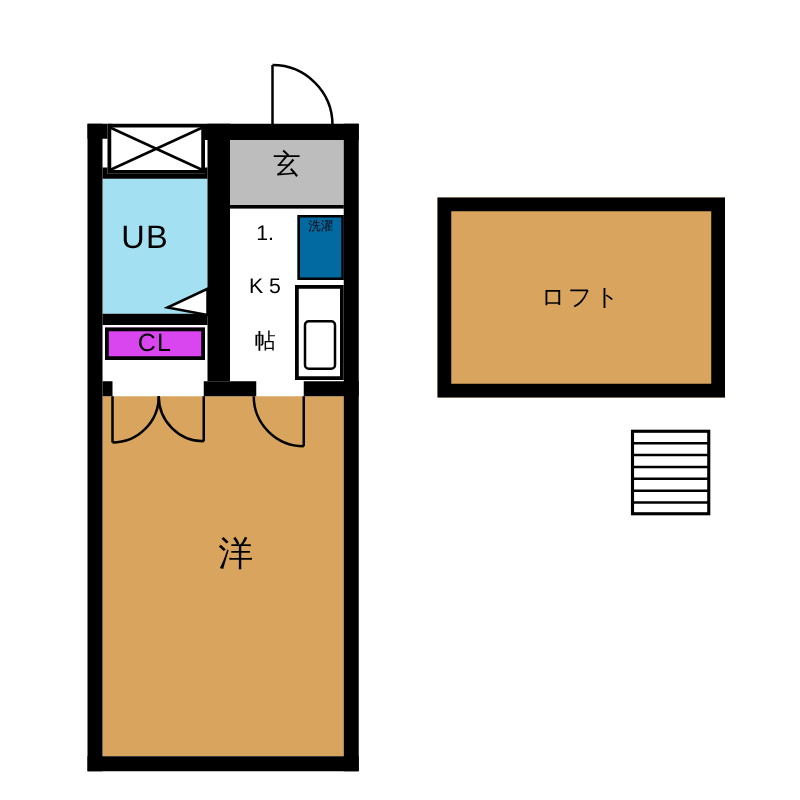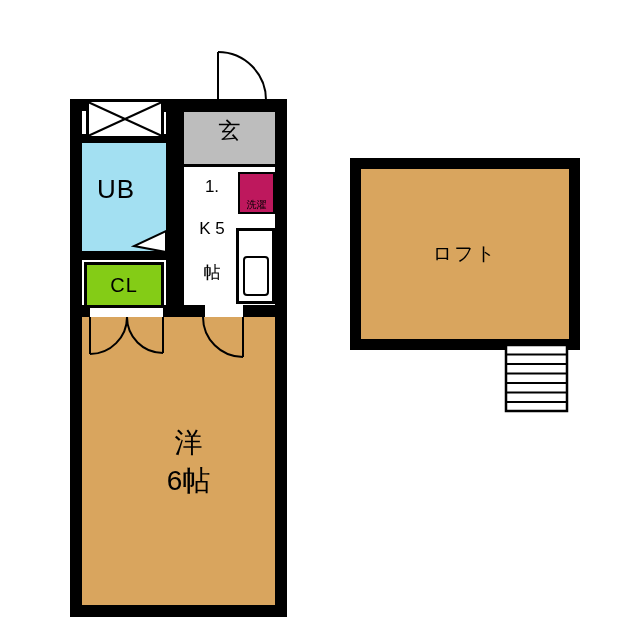--- a/index.html
+++ b/index.html
@@ -21,25 +21,25 @@
   #w-mid-3{left:243px;top:305px;width:44px;height:12px;}
 
   
   #ub-fill{left:82px;top:143px;width:84px;height:108px;background:var(--bath_blue,#A3E0F2);}
   #room-fill{left:82px;top:317px;width:193px;height:288px;background:var(--room_tan,#D9A55E);}
   #genkan-fill{left:184px;top:112px;width:91px;height:55px;background:var(--genkan_gray,#BDBDBD);border-bottom:3px solid var(--wall,#000);box-sizing:border-box;}
   #kitchen-fill{left:184px;top:167px;width:91px;height:138px;background:#fff;}
 
   
   #xbox{left:86px;top:99px;width:78px;height:40px;background:#fff;border:3px solid var(--wall,#000);box-sizing:border-box;}
-  #cl-box{left:84px;top:262px;width:80px;height:46px;background:#84cc16;border:3px solid var(--wall,#000);box-sizing:border-box;display:flex;align-items:center;justify-content:center;}
-  #washer-box{left:238px;top:172px;width:37px;height:42px;background:#be185d;border:2px solid var(--wall,#000);box-sizing:border-box;display:flex;align-items:flex-end;justify-content:center;}
+  #cl-box{left:84px;top:262px;width:80px;height:26px;background:#d946ef;border:3px solid var(--wall,#000);box-sizing:border-box;display:flex;align-items:center;justify-content:center;}
+  #washer-box{left:238px;top:172px;width:37px;height:52px;background:#0369a1;border:2px solid var(--wall,#000);box-sizing:border-box;display:flex;align-items:flex-start;justify-content:center;}
   #sink-counter{left:236px;top:228px;width:39px;height:76px;background:#fff;border:3px solid var(--wall,#000);box-sizing:border-box;}
   #sink-basin{left:243px;top:256px;width:26px;height:40px;background:#fff;border:2px solid var(--wall,#000);border-radius:4px;box-sizing:border-box;}
-  #loft-box{left:350px;top:158px;width:230px;height:192px;background:var(--room_tan,#D9A55E);border:11px solid var(--wall,#000);box-sizing:border-box;display:flex;align-items:center;justify-content:center;}
+  #loft-box{left:350px;top:158px;width:230px;height:160px;background:var(--room_tan,#D9A55E);border:11px solid var(--wall,#000);box-sizing:border-box;display:flex;align-items:center;justify-content:center;}
 
   
   .lbl{position:absolute;color:#000;}
   #genkan-label{left:184px;top:116px;width:91px;text-align:center;font-size:22px;}
   #ub-label{left:82px;top:174px;width:68px;text-align:center;font-size:26px;letter-spacing:1px;}
   #cl-label{font-size:20px;letter-spacing:1px;}
   #kitchen-label{left:186px;top:177px;width:52px;text-align:center;font-size:17px;line-height:20px;}
   #kitchen-label .kl1{margin-bottom:22px;}
   #kitchen-label .kl2{margin-bottom:24px;}
   #washer-label{font-size:10px;}
@@ -113,16 +113,15 @@
 
   <div class="lbl" id="genkan-label">玄</div>
   <div class="lbl" id="ub-label">UB</div>
   <div class="lbl" id="kitchen-label">
     <div class="kl1">1.</div>
     <div class="kl2">K 5</div>
     <div>帖</div>
   </div>
   <div class="lbl" id="room-label">
     <div>洋</div>
-    <div>6帖</div>
   </div>
 
 </div>
 
 </body></html>

